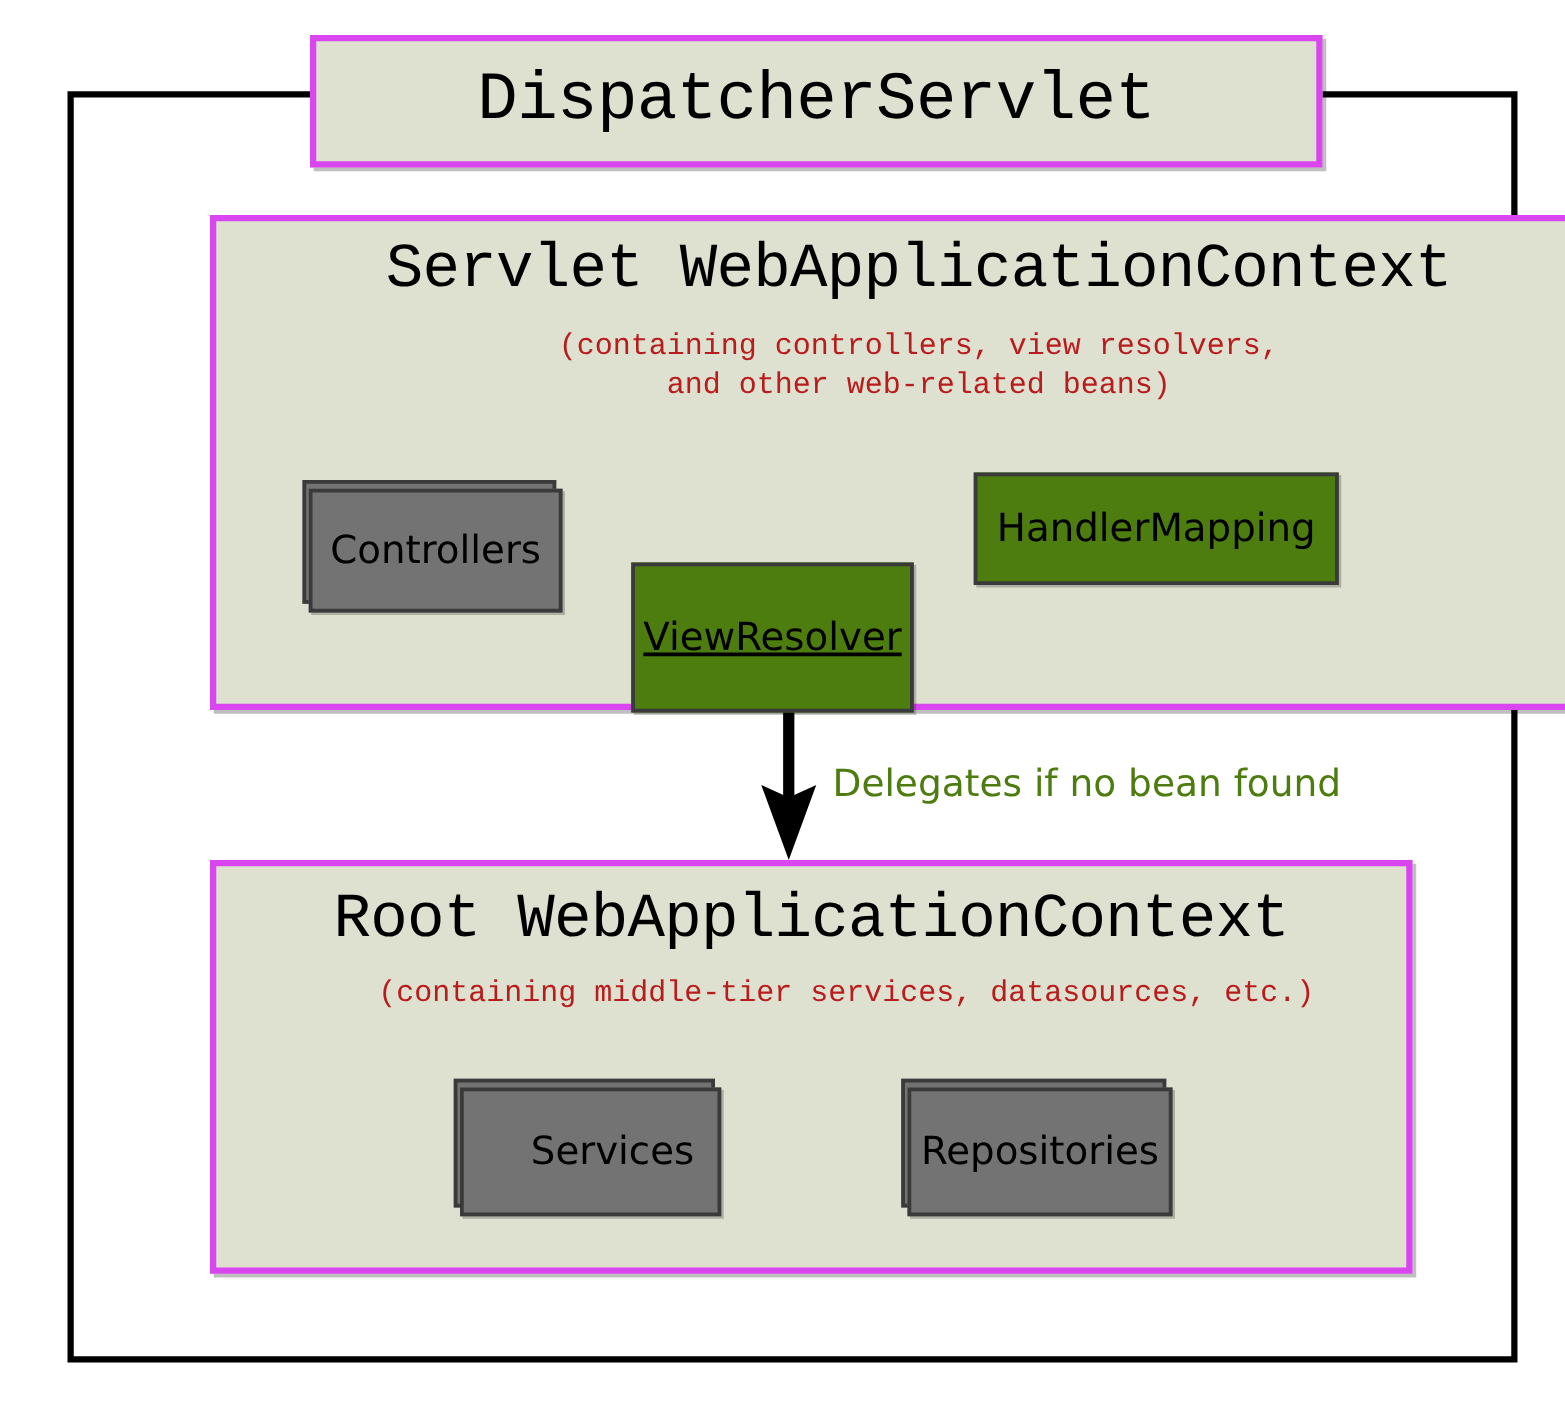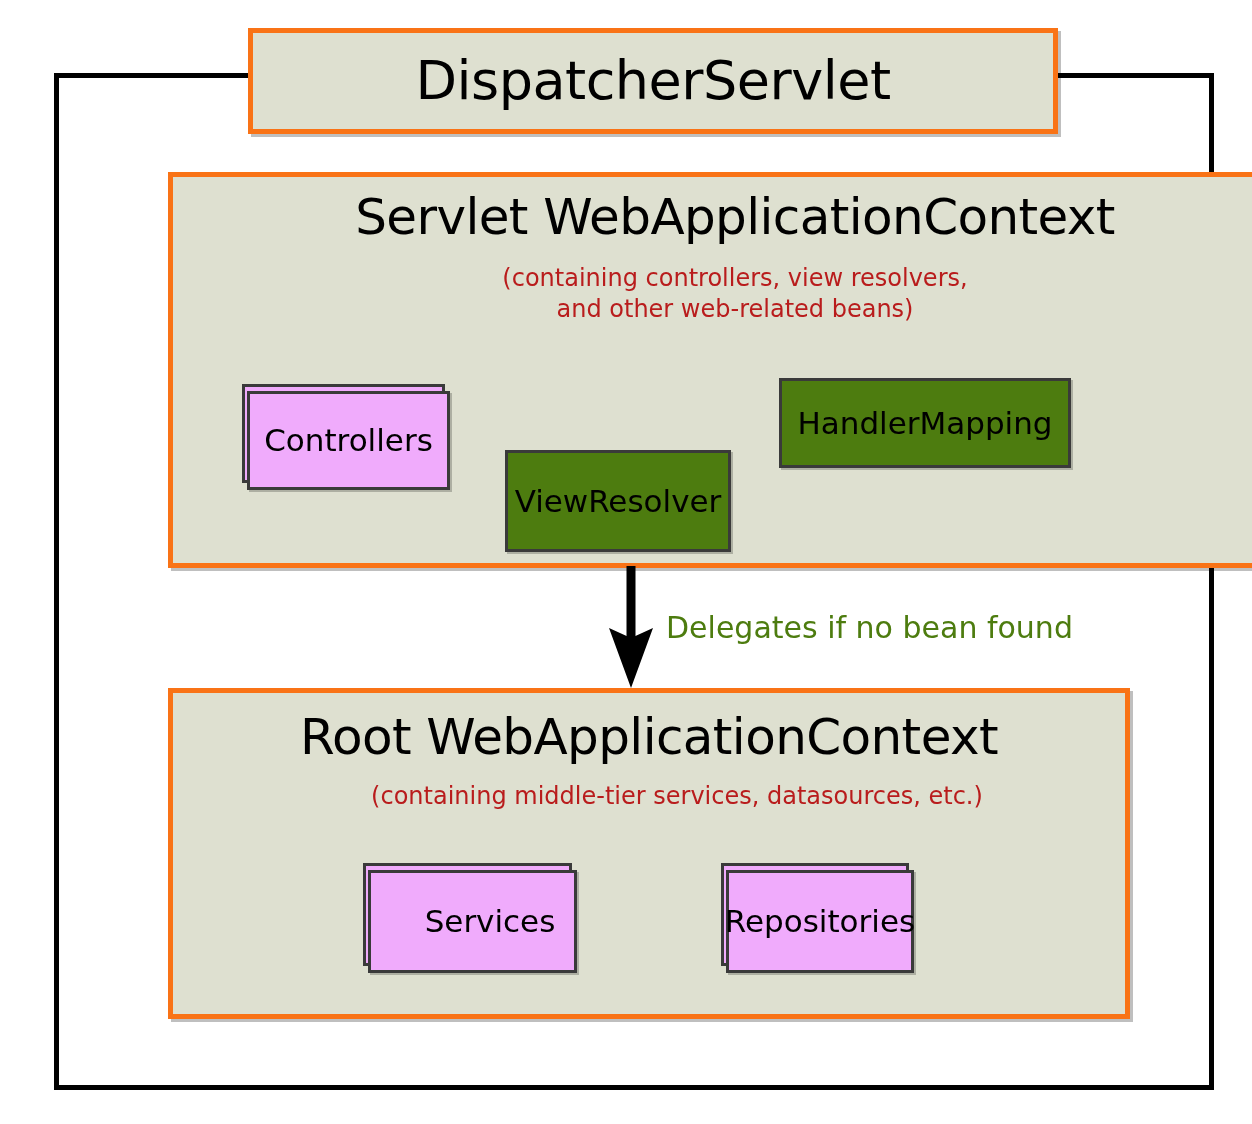--- a/index.html
+++ b/index.html
@@ -27,23 +27,24 @@
     height: 1017px;
     border: 5px solid #000000;
     box-sizing: border-box;
     background: transparent;
   }
 
   
   .ctx-box {
     position: absolute;
     background: #dee0d0;
-    border: 5px solid #f97316;
+    border: 5px solid #d946ef;
     box-sizing: border-box;
     box-shadow: 3px 3px 0 rgba(0,0,0,0.25);
+    font-family: Liberation Mono, monospace;
   }
 
   #title-box {
     left: 248px;
     top: 28px;
     width: 810px;
     height: 106px;
     display: flex;
     align-items: center;
     justify-content: center;
@@ -96,21 +97,21 @@
   #servlet-sub { top: 86px; }
   #root-sub    { top: 88px; padding-left: 28px; }
 
   
   .comp {
     position: absolute;
     z-index: 5;
   }
   .comp .layer {
     position: absolute;
-    background: #f0abfc;
+    background: #737373;
     border: 3px solid #3a3a3a;
     box-sizing: border-box;
   }
   .comp .layer.back1 { left: 6px;  top: 7px; }
   .comp .layer.front {
     left: 11px;
     top: 14px;
     box-shadow: 2px 2px 0 rgba(0,0,0,0.22);
     display: flex;
     align-items: center;
@@ -139,30 +140,30 @@
     color: #000000;
     font-size: 31px;
     white-space: nowrap;
     line-height: 1;
   }
 
   
   #controllers { left: 236px; top: 377px; width: 214px; height: 113px; }
   #controllers .layer { width: 203px; height: 99px; }
 
-  #view-resolver { left: 505px; top: 450px; width: 226px; height: 102px; }
+  #view-resolver { left: 505px; top: 450px; width: 226px; height: 120px; text-decoration: underline; }
 
   #handler-mapping { left: 779px; top: 378px; width: 292px; height: 90px; }
 
   
   #services { left: 357px; top: 856px; width: 220px; height: 117px; }
   #services .layer { width: 209px; height: 103px; padding-left: 35px; }
 
   #repositories { left: 715px; top: 856px; width: 231px; height: 117px; }
-  #repositories .layer { width: 188px; height: 103px; }
+  #repositories .layer { width: 212px; height: 103px; }
 
   
   #delegate-arrow {
     position: absolute;
     left: 608px;
     top: 566px;
     width: 46px;
     height: 122px;
     z-index: 4;
   }

